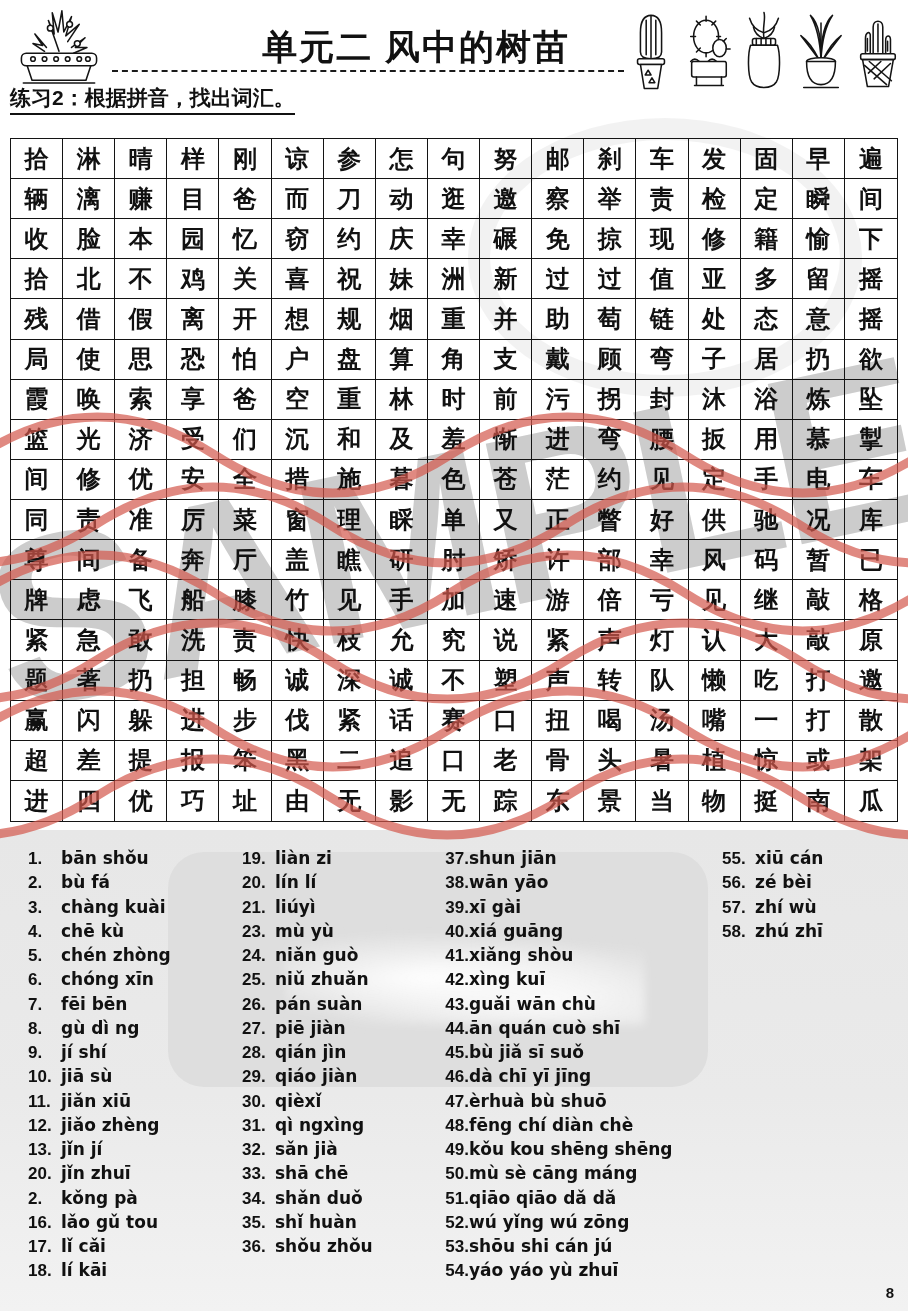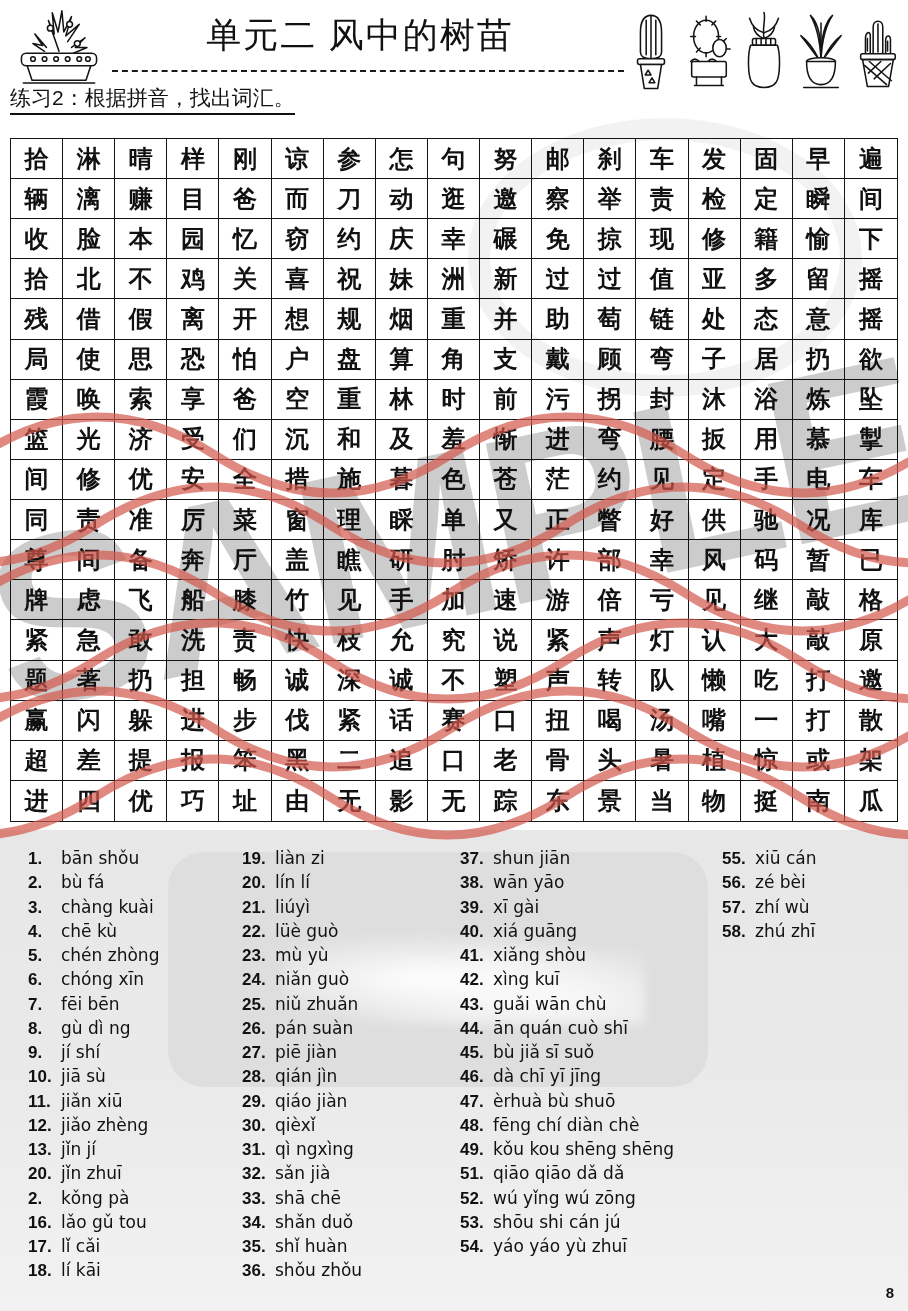--- a/index.html
+++ b/index.html
@@ -17,51 +17,51 @@
   .white-script{left:285px;top:930px;width:360px;height:95px;z-index:1;filter:blur(5px);
     background:radial-gradient(ellipse at 40% 50%,rgba(255,255,255,.95),rgba(255,255,255,0) 70%),
                radial-gradient(ellipse at 75% 75%,rgba(255,255,255,.8),rgba(255,255,255,0) 60%);}
   .sample-mark{left:-25px;top:415px;width:960px;text-align:center;z-index:1;
     font-size:238px;font-weight:800;letter-spacing:-8px;color:#8f8f8f;opacity:.45;
     transform:rotate(-12deg);font-family:"Liberation Sans",sans-serif;line-height:1;}
   .waves{left:0;top:0;width:908px;height:1311px;z-index:3;pointer-events:none;opacity:.7;}
 
   
   .left-plant{left:6px;top:4px;width:106px;height:84px;z-index:2;}
-  .page-title{left:150px;top:12px;width:420px;text-align:center;z-index:2;
-    font-size:35px;font-weight:400;letter-spacing:2px;}
+  .page-title{left:150px;top:24px;width:420px;text-align:right;z-index:2;
+    font-size:35px;font-weight:700;letter-spacing:2px;}
   .title-dash{left:112px;top:70px;width:512px;border-top:2px dashed #1a1a1a;z-index:2;}
   .right-plants{left:626px;top:6px;width:276px;height:86px;z-index:2;display:flex;
     justify-content:space-between;align-items:flex-end;}
   .right-plants svg{width:50px;height:84px;}
-  .exercise-head{left:10px;top:84px;z-index:2;font-size:21px;font-weight:400;
+  .exercise-head{left:10px;top:84px;z-index:2;font-size:21px;font-weight:700;
     border-bottom:2.5px solid #111;padding-bottom:1px;}
 
   
   .char-grid{left:10px;top:138px;width:888px;height:684px;z-index:2;
     display:grid;grid-template-columns:repeat(17,1fr);grid-template-rows:repeat(17,1fr);
     border:1.5px solid #141414;box-sizing:border-box;background:transparent;}
   .cell{border-right:1px solid #141414;border-bottom:1px solid #141414;
     display:flex;align-items:center;justify-content:center;
     font-size:24px;font-weight:700;line-height:1;
     font-family:"Liberation Sans","DejaVu Sans",sans-serif;}
   .cell:nth-child(17n){border-right:none;}
   .cell:nth-child(n+273){border-bottom:none;}
 
   
   .py-col{z-index:2;position:absolute;top:848px;}
   .py-col1{left:28px;width:212px;}
   .py-col2{left:242px;width:212px;}
-  .py-col3{left:460px;width:240px;}
+  .py-col3{left:436px;width:240px;text-align:right;}
   .py-col4{left:700px;width:200px;margin-left:22px;}
   .py-item{display:flex;align-items:baseline;height:24.25px;
     font-size:17px;font-weight:700;white-space:nowrap;
     font-family:"DejaVu Sans","Liberation Sans",sans-serif;}
   .py-num{min-width:33px;font-family:"Liberation Sans",sans-serif;font-weight:900;}
-  .py-text{font-weight:400;}
+  .py-text{font-weight:700;}
 
   .page-number{right:14px;bottom:10px;font-size:15px;font-weight:700;z-index:2;}
 
   svg.lineart{stroke:#141414;fill:#fff;stroke-width:1.6;stroke-linecap:round;stroke-linejoin:round;}
   svg.lineart .nofill{fill:none;}
 </style>
 </head>
 <body>
 
 <div class="abs bottom-shade"></div>
@@ -513,24 +513,20 @@
     </div>
     <div class="py-item">
       <span class="py-num">20.</span>
       <span class="py-text">lín lí</span>
     </div>
     <div class="py-item">
       <span class="py-num">21.</span>
       <span class="py-text">liúyì</span>
     </div>
     <div class="py-item">
-      <span class="py-num">22.</span>
-      <span class="py-text">lüè guò</span>
-    </div>
-    <div class="py-item">
       <span class="py-num">23.</span>
       <span class="py-text">mù yù</span>
     </div>
     <div class="py-item">
       <span class="py-num">24.</span>
       <span class="py-text">niǎn guò</span>
     </div>
     <div class="py-item">
       <span class="py-num">25.</span>
       <span class="py-text">niǔ zhuǎn</span>
@@ -625,20 +621,24 @@
       <span class="py-num">47.</span>
       <span class="py-text">èrhuà bù shuō</span>
     </div>
     <div class="py-item">
       <span class="py-num">48.</span>
       <span class="py-text">fēng chí diàn chè</span>
     </div>
     <div class="py-item">
       <span class="py-num">49.</span>
       <span class="py-text">kǒu kou shēng shēng</span>
+    </div>
+    <div class="py-item">
+      <span class="py-num">50.</span>
+      <span class="py-text">mù sè cāng máng</span>
     </div>
     <div class="py-item">
       <span class="py-num">51.</span>
       <span class="py-text">qiāo qiāo dǎ dǎ</span>
     </div>
     <div class="py-item">
       <span class="py-num">52.</span>
       <span class="py-text">wú yǐng wú zōng</span>
     </div>
     <div class="py-item">

